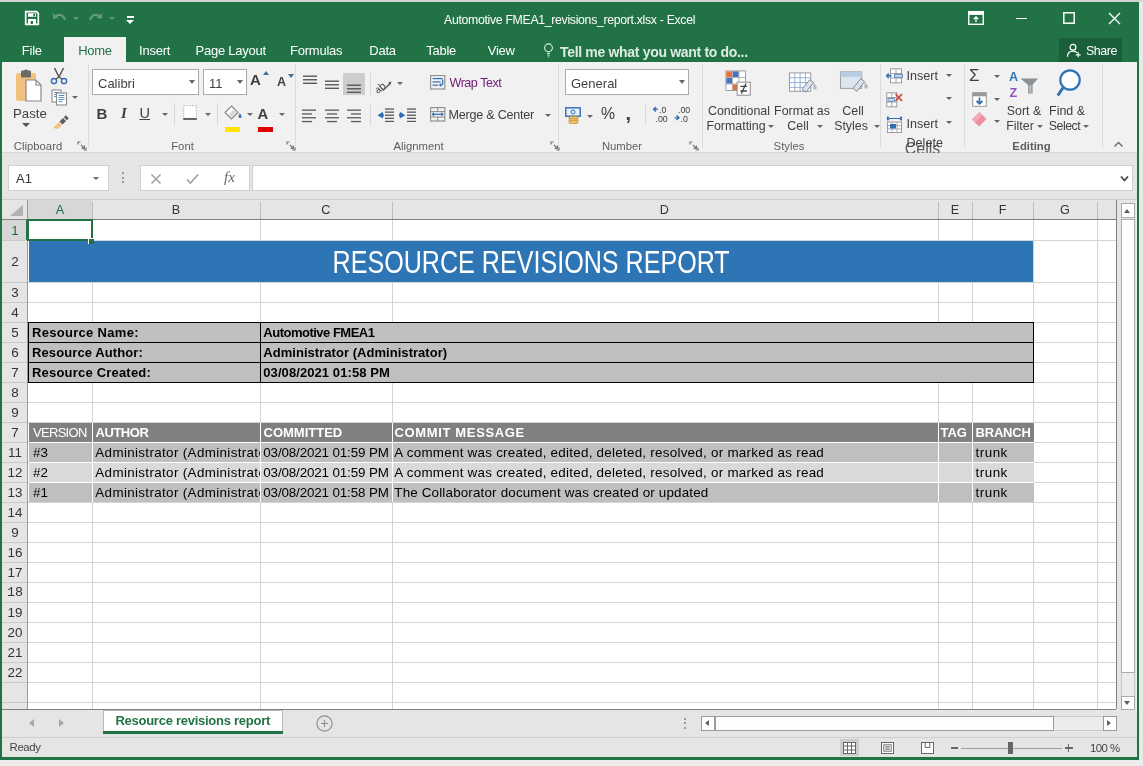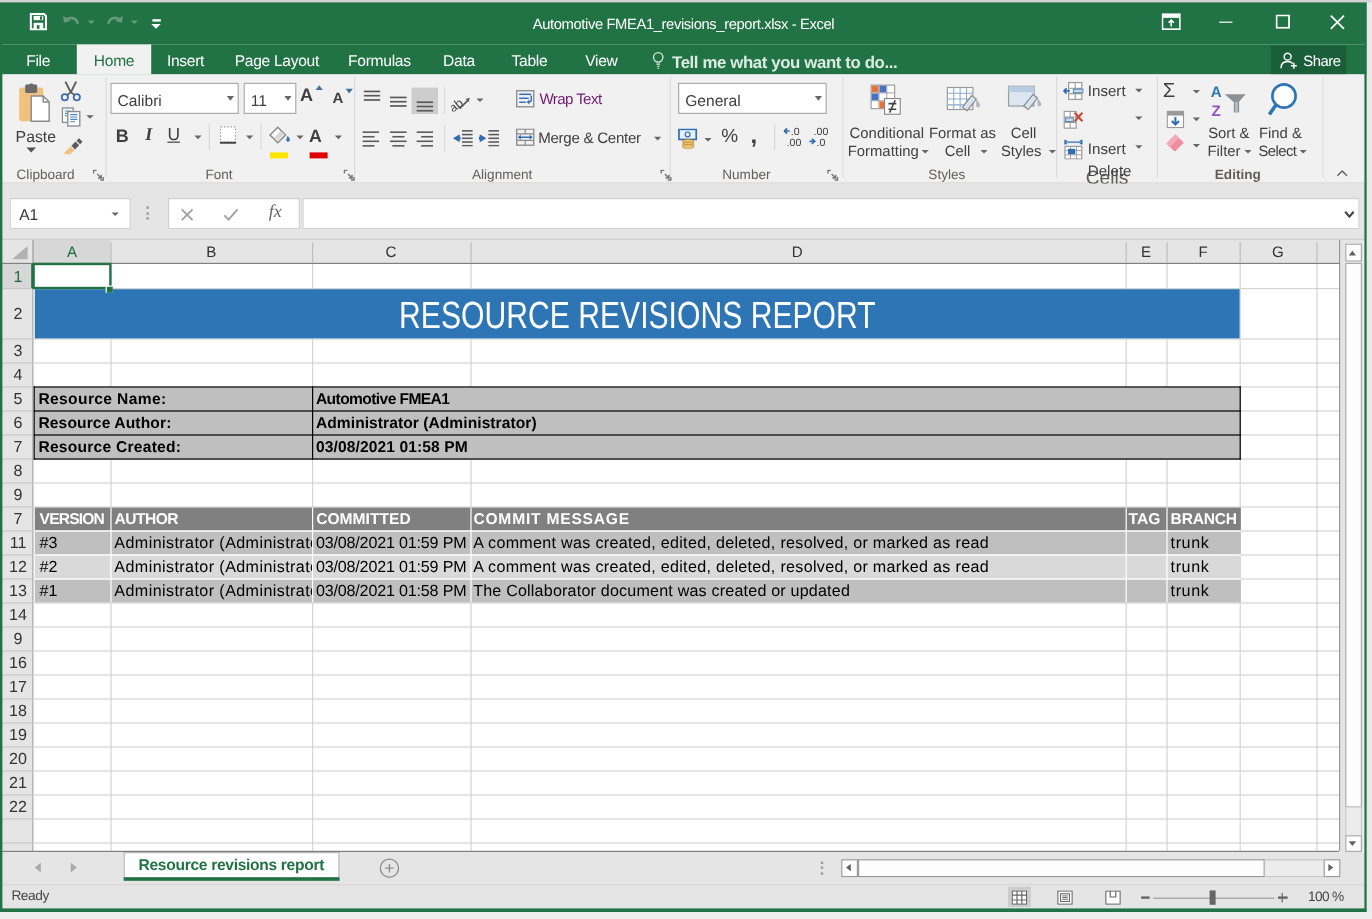--- a/index.html
+++ b/index.html
@@ -394,21 +394,21 @@
 <div class="a" style="left:1px;top:382px;width:28px;height:20px;font-size:13.4px;color:#333;display:flex;align-items:center;justify-content:center;">8</div>
 <div class="a" style="left:1px;top:402px;width:28px;height:20px;font-size:13.4px;color:#333;display:flex;align-items:center;justify-content:center;">9</div>
 <div class="a" style="left:1px;top:422px;width:28px;height:20px;font-size:13.4px;color:#333;display:flex;align-items:center;justify-content:center;">7</div>
 <div class="a" style="left:1px;top:442px;width:28px;height:20px;font-size:13.4px;color:#333;display:flex;align-items:center;justify-content:center;">11</div>
 <div class="a" style="left:1px;top:462px;width:28px;height:20px;font-size:13.4px;color:#333;display:flex;align-items:center;justify-content:center;">12</div>
 <div class="a" style="left:1px;top:482px;width:28px;height:20px;font-size:13.4px;color:#333;display:flex;align-items:center;justify-content:center;">13</div>
 <div class="a" style="left:1px;top:502px;width:28px;height:20px;font-size:13.4px;color:#333;display:flex;align-items:center;justify-content:center;">14</div>
 <div class="a" style="left:1px;top:522px;width:28px;height:20px;font-size:13.4px;color:#333;display:flex;align-items:center;justify-content:center;">9</div>
 <div class="a" style="left:1px;top:542px;width:28px;height:20px;font-size:13.4px;color:#333;display:flex;align-items:center;justify-content:center;">16</div>
 <div class="a" style="left:1px;top:562px;width:28px;height:20px;font-size:13.4px;color:#333;display:flex;align-items:center;justify-content:center;">17</div>
-<div class="a" style="left:1px;top:582px;width:28px;height:20px;font-size:13.4px;color:#333;display:flex;align-items:center;justify-content:center;">18</div>
+<div class="a" style="left:1px;top:582px;width:28px;height:20px;font-size:13.4px;color:#333;display:flex;align-items:center;justify-content:center;font-family:Liberation Mono, monospace;">18</div>
 <div class="a" style="left:1px;top:602px;width:28px;height:20px;font-size:13.4px;color:#333;display:flex;align-items:center;justify-content:center;">19</div>
 <div class="a" style="left:1px;top:622px;width:28px;height:20px;font-size:13.4px;color:#333;display:flex;align-items:center;justify-content:center;">20</div>
 <div class="a" style="left:1px;top:642px;width:28px;height:20px;font-size:13.4px;color:#333;display:flex;align-items:center;justify-content:center;">21</div>
 <div class="a" style="left:1px;top:662px;width:28px;height:20px;font-size:13.4px;color:#333;display:flex;align-items:center;justify-content:center;">22</div>
 <div class="a" style="left:1px;top:682px;width:28px;height:20px;font-size:13.4px;color:#333;display:flex;align-items:center;justify-content:center;margin-top:37px;">23</div>
 <div class="a" style="left:0px;top:240px;width:27px;height:1px;background:#c9c9c9;"></div>
 <div class="a" style="left:0px;top:282px;width:27px;height:1px;background:#c9c9c9;"></div>
 <div class="a" style="left:0px;top:302px;width:27px;height:1px;background:#c9c9c9;"></div>
 <div class="a" style="left:0px;top:322px;width:27px;height:1px;background:#c9c9c9;"></div>
 <div class="a" style="left:0px;top:342px;width:27px;height:1px;background:#c9c9c9;"></div>
@@ -475,21 +475,21 @@
 <div class="a" style="left:28px;top:322px;width:1px;height:61px;background:#000;"></div>
 <div class="a" style="left:259.5px;top:322px;width:1px;height:61px;background:#000;"></div>
 <div class="a" style="left:1033px;top:322px;width:1px;height:61px;background:#000;"></div>
 <div class="a" style="left:32px;top:323px;width:220px;height:19px;font-size:13px;font-weight:bold;color:#000;display:flex;align-items:center;letter-spacing:0.3px;">Resource Name:</div>
 <div class="a" style="left:263.3px;top:323px;width:500px;height:19px;font-size:13px;font-weight:bold;color:#000;display:flex;align-items:center;letter-spacing:-0.5px;">Automotive FMEA1</div>
 <div class="a" style="left:32px;top:343px;width:220px;height:19px;font-size:13px;font-weight:bold;color:#000;display:flex;align-items:center;letter-spacing:0.1px;">Resource Author:</div>
 <div class="a" style="left:263.3px;top:343px;width:500px;height:19px;font-size:13px;font-weight:bold;color:#000;display:flex;align-items:center;letter-spacing:0.04px;">Administrator (Administrator)</div>
 <div class="a" style="left:32px;top:363px;width:220px;height:19px;font-size:13px;font-weight:bold;color:#000;display:flex;align-items:center;letter-spacing:0.2px;">Resource Created:</div>
 <div class="a" style="left:263.3px;top:363px;width:500px;height:19px;font-size:13px;font-weight:bold;color:#000;display:flex;align-items:center;letter-spacing:0.08px;">03/08/2021 01:58 PM</div>
 <div class="a" style="left:28.5px;top:422.5px;width:1005px;height:19.5px;background:#808080;"></div>
-<div class="a" style="left:33px;top:422.5px;height:19.5px;font-size:13px;font-weight:bold;color:#fff;display:flex;align-items:center;white-space:pre;letter-spacing:-0.7px;">VERSION</div>
+<div class="a" style="left:33px;top:422.5px;height:19.5px;font-size:13px;font-weight:normal;color:#fff;display:flex;align-items:center;white-space:pre;letter-spacing:-0.7px;">VERSION</div>
 <div class="a" style="left:95.5px;top:422.5px;height:19.5px;font-size:13px;font-weight:bold;color:#fff;display:flex;align-items:center;white-space:pre;letter-spacing:-0.45px;">AUTHOR</div>
 <div class="a" style="left:263.5px;top:422.5px;height:19.5px;font-size:13px;font-weight:bold;color:#fff;display:flex;align-items:center;white-space:pre;letter-spacing:0px;">COMMITTED</div>
 <div class="a" style="left:394.5px;top:422.5px;height:19.5px;font-size:13px;font-weight:bold;color:#fff;display:flex;align-items:center;white-space:pre;letter-spacing:0.65px;">COMMIT MESSAGE</div>
 <div class="a" style="left:940.5px;top:422.5px;height:19.5px;font-size:13px;font-weight:bold;color:#fff;display:flex;align-items:center;white-space:pre;letter-spacing:0px;">TAG</div>
 <div class="a" style="left:975.5px;top:422.5px;height:19.5px;font-size:13px;font-weight:bold;color:#fff;display:flex;align-items:center;white-space:pre;letter-spacing:-0.2px;">BRANCH</div>
 <div class="a" style="left:28.5px;top:442.5px;width:1005px;height:19.5px;background:#bfbfbf;"></div>
 <div class="a" style="left:33px;top:442.5px;height:19.5px;font-size:13.4px;color:#000;display:flex;align-items:center;">#3</div>
 <div class="a" style="left:95.3px;top:442.5px;width:164.5px;height:19.5px;font-size:13.4px;color:#000;display:flex;align-items:center;overflow:hidden;white-space:pre;letter-spacing:0.35px;">Administrator (Administrator)</div>
 <div class="a" style="left:263.3px;top:442.5px;height:19.5px;font-size:13.4px;color:#000;display:flex;align-items:center;white-space:pre;letter-spacing:-0.14px;">03/08/2021 01:59 PM</div>
 <div class="a" style="left:394.3px;top:442.5px;height:19.5px;font-size:13.4px;color:#000;display:flex;align-items:center;white-space:pre;letter-spacing:0.26px;">A comment was created, edited, deleted, resolved, or marked as read</div>

